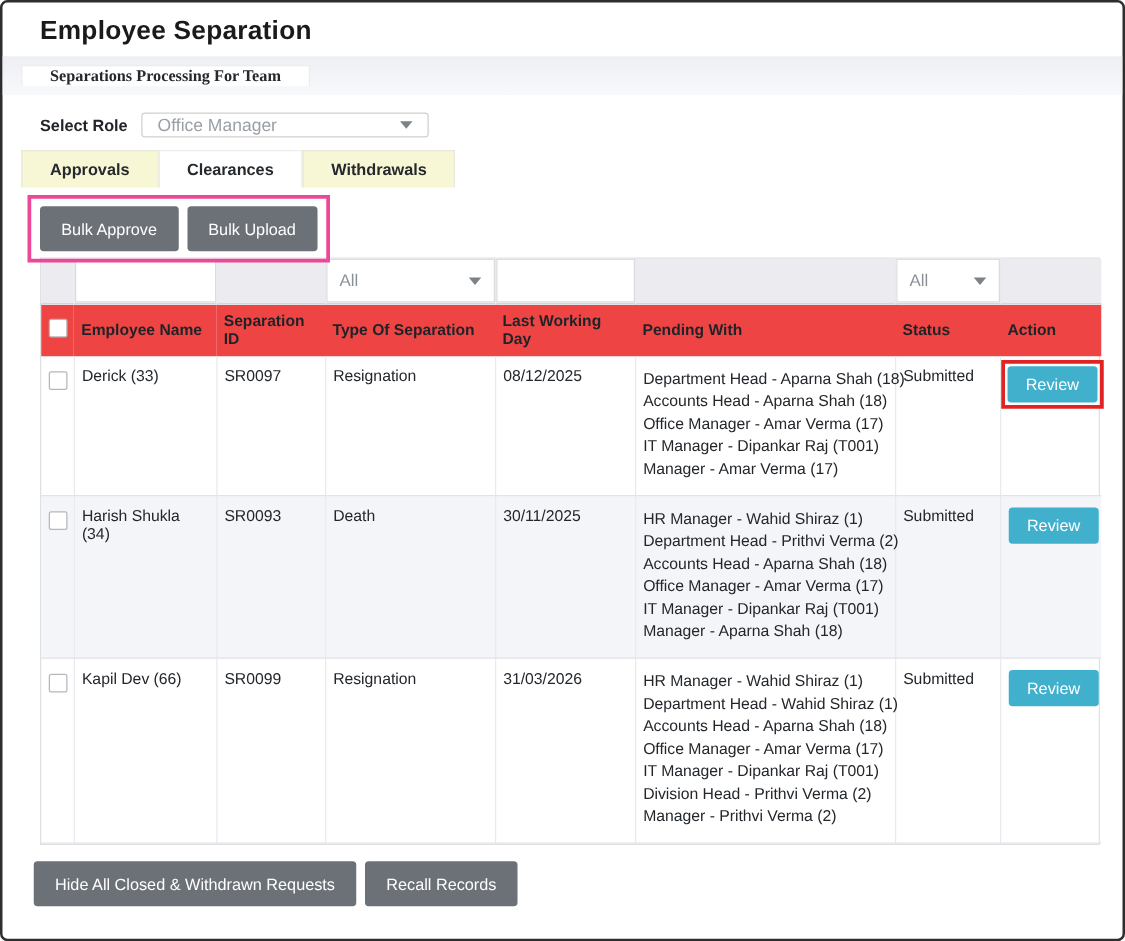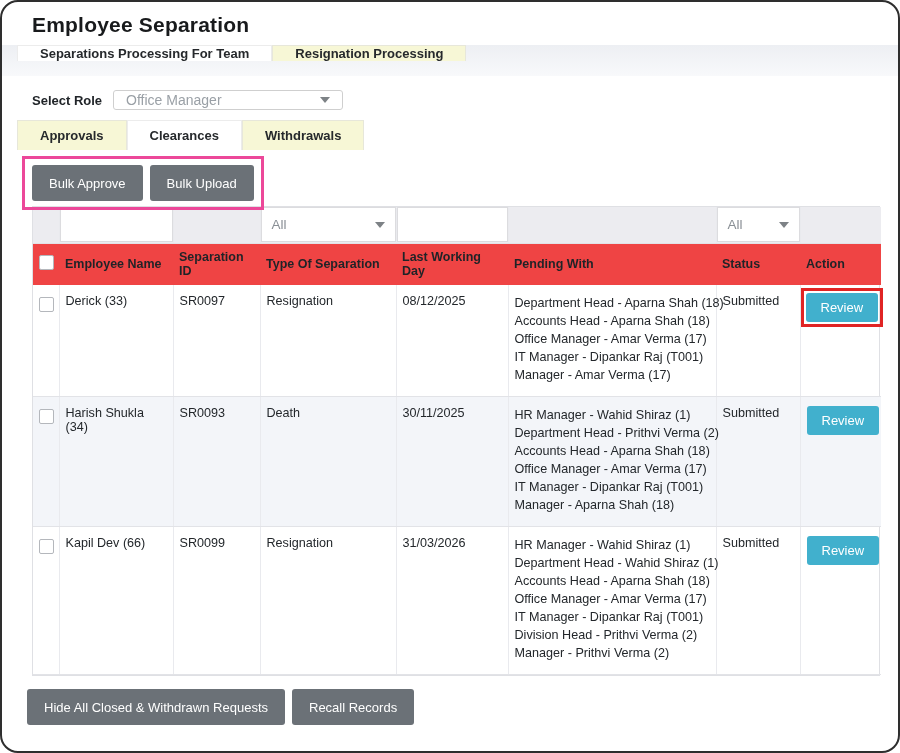--- a/index.html
+++ b/index.html
@@ -2,31 +2,32 @@
 <html><head>
 <meta charset="utf-8">
 <style>
   html,body { margin:0; padding:0; }
   body {
     width:900px; height:753px; background:#fff;
     font-family:"Liberation Sans", sans-serif; color:#212529;
     position:relative;
   }
   .frame {
-    position:absolute; inset:0; border:2px solid #2e2e2e; border-radius:18px;
+    position:absolute; inset:0; border:2px solid #2e2e2e; border-radius:6px;
     overflow:hidden; background:#fff; box-sizing:border-box;
   }
   
   .page-title {
     font-size:21px; font-weight:700; color:#181a1c;
     padding:11px 0 8px 30px; letter-spacing:.2px;
   }
   .tab-strip {
-    display:flex; align-items:flex-start; height:31px; padding-left:15px;
+    display:flex; align-items:center; height:31px; padding-left:15px;
     background:linear-gradient(180deg,#edeff3 0%,#f8f9fb 100%);
+    font-family:Liberation Serif, serif;
   }
   .tab {
     display:flex; align-items:center; padding:0 22px;
     font-size:13px; font-weight:700; color:#26292c; cursor:pointer;
     border:1px solid #e7e7da; border-bottom:none; box-sizing:border-box;
   }
   .tab.active { background:#fff; border-color:#ececec; }
   .tab.inactive { background:#f7f7d6; }
   
   .role-row { display:flex; align-items:center; margin:14px 0 0 30px; }
@@ -97,23 +98,20 @@
 </head>
 <body>
 
 <div class="frame">
 
   <div class="page-title">Employee Separation</div>
 
   <div class="tab-strip">
     <div class="tab active">
       <span>Separations Processing For Team</span>
-    </div>
-    <div class="tab inactive">
-      <span>Resignation Processing</span>
     </div>
   </div>
 
   <div class="role-row">
     <span class="role-label">Select Role</span>
     <div class="role-select">
       <span>Office Manager</span>
       <span class="caret"></span>
     </div>
   </div>

